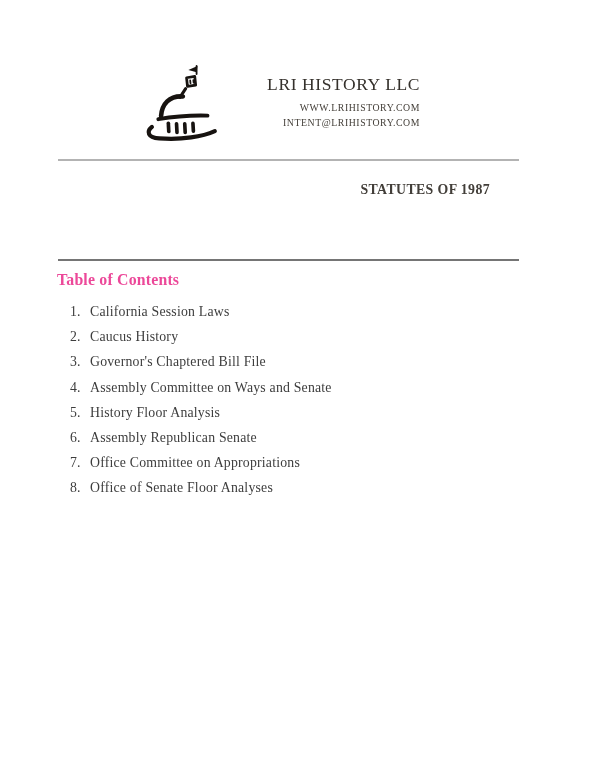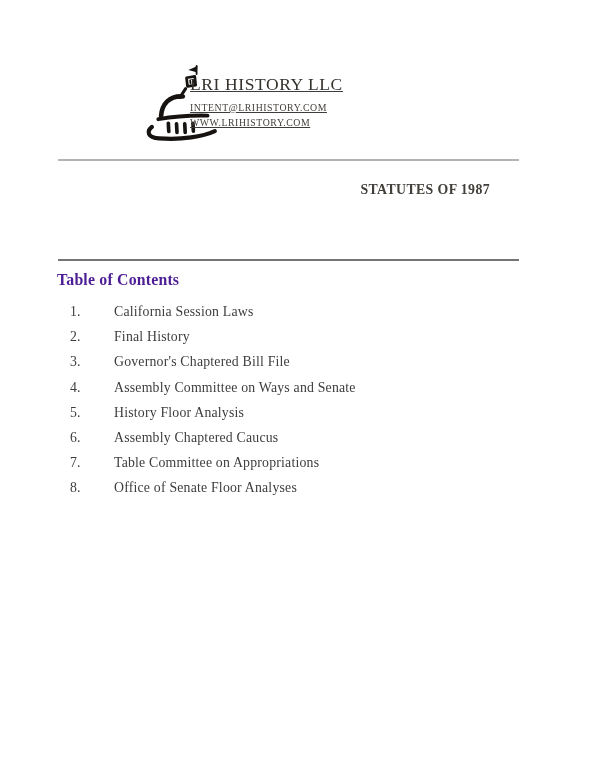--- a/index.html
+++ b/index.html
@@ -16,21 +16,21 @@
     background: #ffffff;
   }
 
   
   .logo {
     position: absolute; left: 141px; top: 58px;
     width: 82px; height: 86px;
   }
   .contact-block {
     position: absolute; left: 190px; top: 74px;
-    width: 230px; text-align: left; text-decoration: underline;
+    width: 230px; text-align: right;
   }
   .company-name {
     font-size: 17.5px; letter-spacing: 0.6px;
     color: #35312c;
     margin-bottom: 6px;
     white-space: nowrap;
   }
   .contact-line {
     font-size: 9.8px; letter-spacing: 0.55px;
     color: #45403a;
@@ -55,41 +55,41 @@
     line-height: 22px;
     color: #423e39;
     white-space: pre;
   }
 
   
   .toc-title {
     position: absolute; left: 57px; top: 271px;
     font-weight: bold;
     font-size: 15.8px; letter-spacing: 0.2px;
-    color: #4c1d95;
+    color: #ec4899;
   }
   .toc-list {
     position: absolute; left: 70px; top: 299px;
     width: 420px;
     list-style: none;
   }
   .toc-item {
     display: flex;
     align-items: baseline;
     line-height: 25.2px;
     font-size: 13.8px;
     color: #3d3d3d;
     letter-spacing: 0.2px;
   }
   .toc-number {
     width: 13px;
     flex: 0 0 13px;
     margin-right: 7px;
   }
-  .toc-label { flex: 1; margin-left: 24px; }
+  .toc-label { flex: 1; }
 </style>
 </head>
 <body>
 
 <div class="page">
 
   <div class="logo">
     <svg width="82" height="86" viewBox="0 0 90 85" xmlns="http://www.w3.org/2000/svg" fill="none" stroke="#171310" stroke-linecap="round">
 
       <path d="M62,4 L52,8.5 L61,11 Z" fill="#171310" stroke="none"></path>
@@ -109,62 +109,62 @@
       <path d="M39,67.5 L39.5,77" stroke-width="4"></path>
       <path d="M48,67.5 L48.5,77" stroke-width="4"></path>
       <path d="M57,67 L57.5,75.5" stroke-width="4"></path>
 
       <path d="M12,71 C6,76 7,82.5 20,83.5 C45,85.5 68,81.5 81,75.5" stroke-width="4.6"></path>
     </svg>
   </div>
 
   <div class="contact-block">
     <div class="company-name">LRI HISTORY LLC</div>
+    <div class="contact-line">WWW.LRIHISTORY.COM</div>
     <div class="contact-line">INTENT@LRIHISTORY.COM</div>
-    <div class="contact-line">WWW.LRIHISTORY.COM</div>
   </div>
 
   <div class="rule rule-1"></div>
 
   <div class="ref-block">
     <div class="ref-line">STATUTES OF 1987</div>
   </div>
 
   <div class="rule rule-2"></div>
 
   <div class="toc-title">Table of Contents</div>
 
   <ol class="toc-list">
     <li class="toc-item">
       <span class="toc-number">1.</span>
       <span class="toc-label">California Session Laws</span>
     </li>
     <li class="toc-item">
       <span class="toc-number">2.</span>
-      <span class="toc-label">Final History</span>
+      <span class="toc-label">Caucus History</span>
     </li>
     <li class="toc-item">
       <span class="toc-number">3.</span>
       <span class="toc-label">Governor's Chaptered Bill File</span>
     </li>
     <li class="toc-item">
       <span class="toc-number">4.</span>
       <span class="toc-label">Assembly Committee on Ways and Senate</span>
     </li>
     <li class="toc-item">
       <span class="toc-number">5.</span>
       <span class="toc-label">History Floor Analysis</span>
     </li>
     <li class="toc-item">
       <span class="toc-number">6.</span>
-      <span class="toc-label">Assembly Chaptered Caucus</span>
+      <span class="toc-label">Assembly Republican Senate</span>
     </li>
     <li class="toc-item">
       <span class="toc-number">7.</span>
-      <span class="toc-label">Table Committee on Appropriations</span>
+      <span class="toc-label">Office Committee on Appropriations</span>
     </li>
     <li class="toc-item">
       <span class="toc-number">8.</span>
       <span class="toc-label">Office of Senate Floor Analyses</span>
     </li>
   </ol>
 
 </div>
 
 </body></html>

